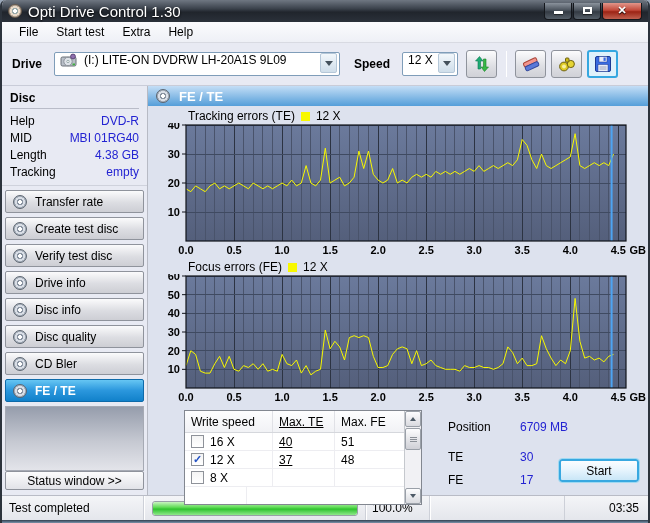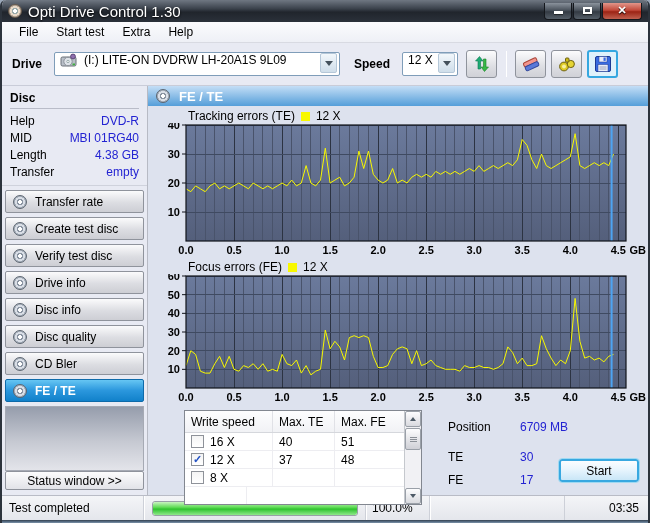--- a/index.html
+++ b/index.html
@@ -73,21 +73,21 @@
   .chart-svg { display:block; }
 
   
   .bottom-row { display:flex; margin:6px 0 0 36px; }
   .ws-table { width:238px; height:95px; background:#fff; border:1px solid #828790; display:flex; overflow:hidden; }
   .ws-grid { flex:1; }
   .ws-header { display:flex; height:22px; background:linear-gradient(#fdfdfe,#f1f2f5); border-bottom:1px solid #d5d7dc; }
   .ws-header .cell { border-right:1px solid #e0e1e6; display:flex; align-items:center; padding-left:6px; }
   .ws-row { display:flex; height:18px; border-bottom:1px solid #ededf1; }
   .ws-row .cell { border-right:1px solid #ededf1; display:flex; align-items:center; padding-left:6px; }
-  .cell.c0 { width:88px; } .cell.c1 { width:62px; } .cell.c2 { width:62px; border-right:none !important; }
+  .cell.c0 { width:88px; } .cell.c1 { width:62px;text-decoration:underline; } .cell.c2 { width:62px; border-right:none !important; }
   .cbx { width:13px; height:13px; border:1px solid #8e9299; background:linear-gradient(#f4f4f4,#fff);
          margin-right:6px; display:flex; align-items:center; justify-content:center;
          font-size:11px; font-weight:bold; color:#2553c4; line-height:1; }
   .scrollbar { width:17px; border-left:1px solid #c5c8cd; background:#f1f1f4; display:flex; flex-direction:column; }
   .sb-btn { height:16px; border:1px solid #9aa0a8; border-radius:2px; background:linear-gradient(#fdfdfe,#d9dadf);
             display:flex; align-items:center; justify-content:center; }
   .sb-thumb { height:22px; margin:1px 0; border:1px solid #9aa0a8; border-radius:2px;
               background:linear-gradient(#fdfdfe,#cfd0d6); display:flex; flex-direction:column; align-items:center; justify-content:center; gap:1px;}
   .sb-thumb i { display:block; width:7px; height:1px; background:#8b9097; }
   .sb-track { flex:1; }
@@ -219,21 +219,21 @@
             </div>
             <div class="disc-row">
               <span>MID</span>
               <span class="val">MBI 01RG40</span>
             </div>
             <div class="disc-row">
               <span>Length</span>
               <span class="val">4.38 GB</span>
             </div>
             <div class="disc-row">
-              <span>Transfer</span>
+              <span>Tracking</span>
               <span class="val">empty</span>
             </div>
           </div>
       </div>
       <div style="display:contents"><div class="nav-btn">
             <span class="cd"></span>
             <span>Transfer rate</span>
           </div><div class="nav-btn">
             <span class="cd"></span>
             <span>Create test disc</span>

